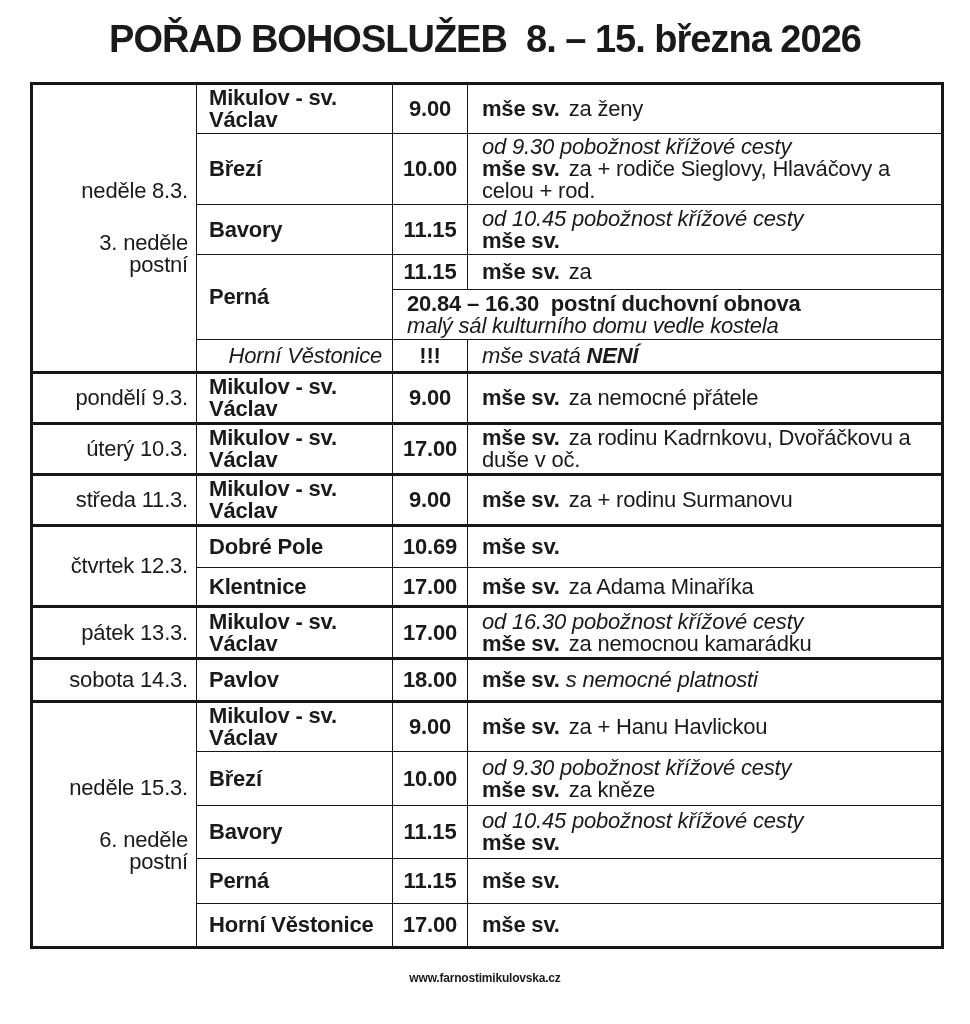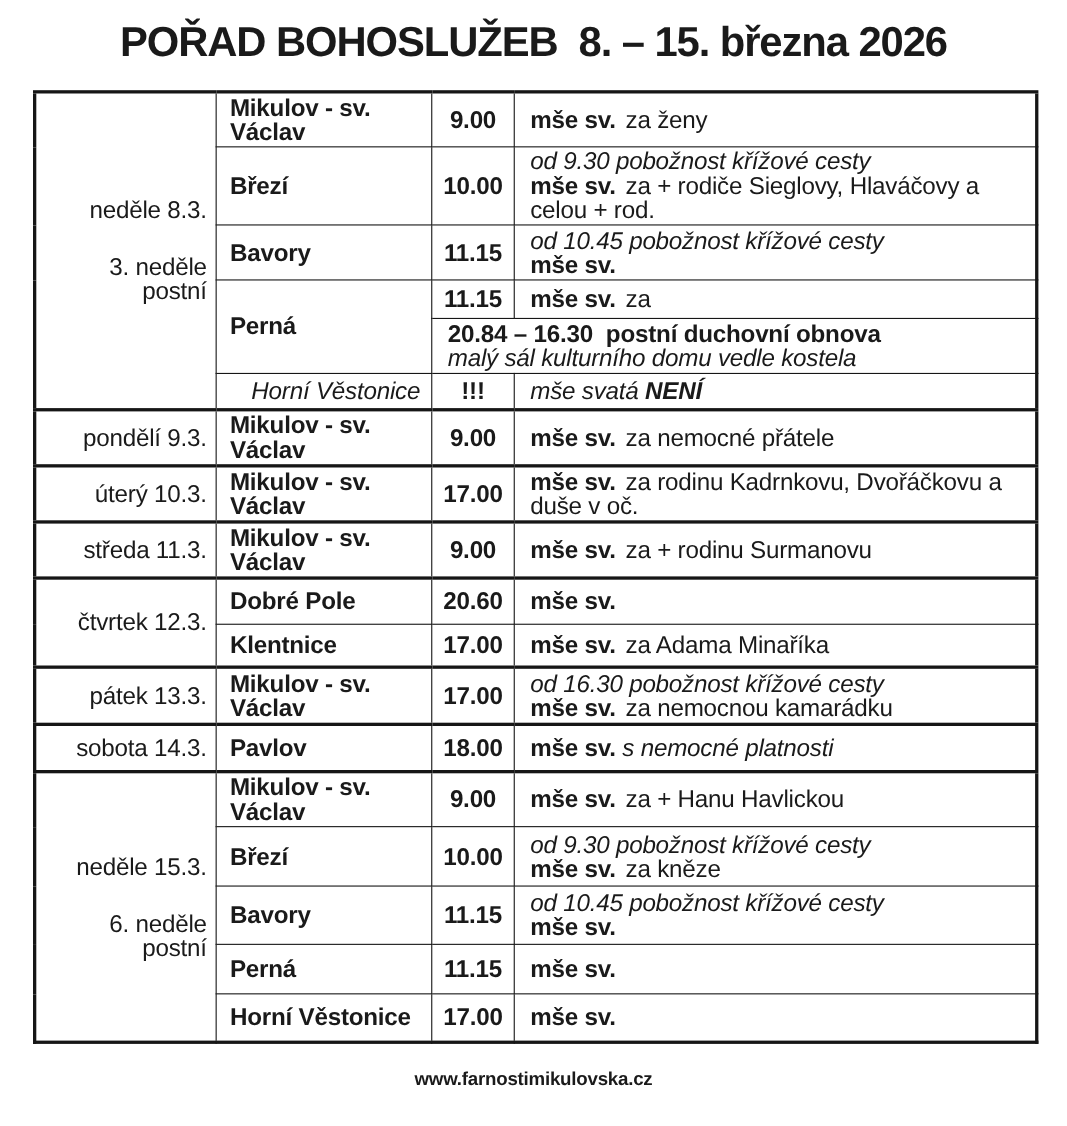--- a/index.html
+++ b/index.html
@@ -28,21 +28,21 @@
   td.place-ri{font-style:italic;text-align:right;padding-right:10px;}
   td.time{text-align:center;font-weight:bold;padding:2px 2px;}
   td.desc{padding-left:14px;}
   .mass{font-weight:bold;margin-right:9px;}
   .pre-line{font-style:italic;}
   .it{font-style:italic;margin-right:6px;}
   .bi{font-weight:bold;font-style:italic;}
   .bline{font-weight:bold;white-space:pre-wrap;}
   .iline{font-style:italic;}
   .footer{
-    text-align:center;font-weight:bold;font-size:17px;margin-top:22px;letter-spacing:-0.2px;
+    text-align:center;font-weight:bold;font-size:12px;margin-top:22px;letter-spacing:-0.2px;
   }
 </style>
 </head>
 <body>
 
 <div class="page">
 
   <div class="title-block">
     <div class="title-line">POŘAD BOHOSLUŽEB  8. – 15. března 2026</div>
   </div>
@@ -128,21 +128,21 @@
         <td class="place">Mikulov - sv. Václav</td>
         <td class="time">9.00</td>
         <td class="desc">
           <span class="mass">mše sv.</span><span>za + rodinu Surmanovu</span>
         </td>
       </tr>
 
       <tr class="gs" style="height:42px">
         <td class="day" rowspan="2">čtvrtek 12.3.</td>
         <td class="place">Dobré Pole</td>
-        <td class="time">20.60</td>
+        <td class="time">10.69</td>
         <td class="desc">
           <span class="mass">mše sv.</span>
         </td>
       </tr>
       <tr style="height:39px">
         <td class="place">Klentnice</td>
         <td class="time">17.00</td>
         <td class="desc">
           <span class="mass">mše sv.</span><span>za Adama Minaříka</span>
         </td>

